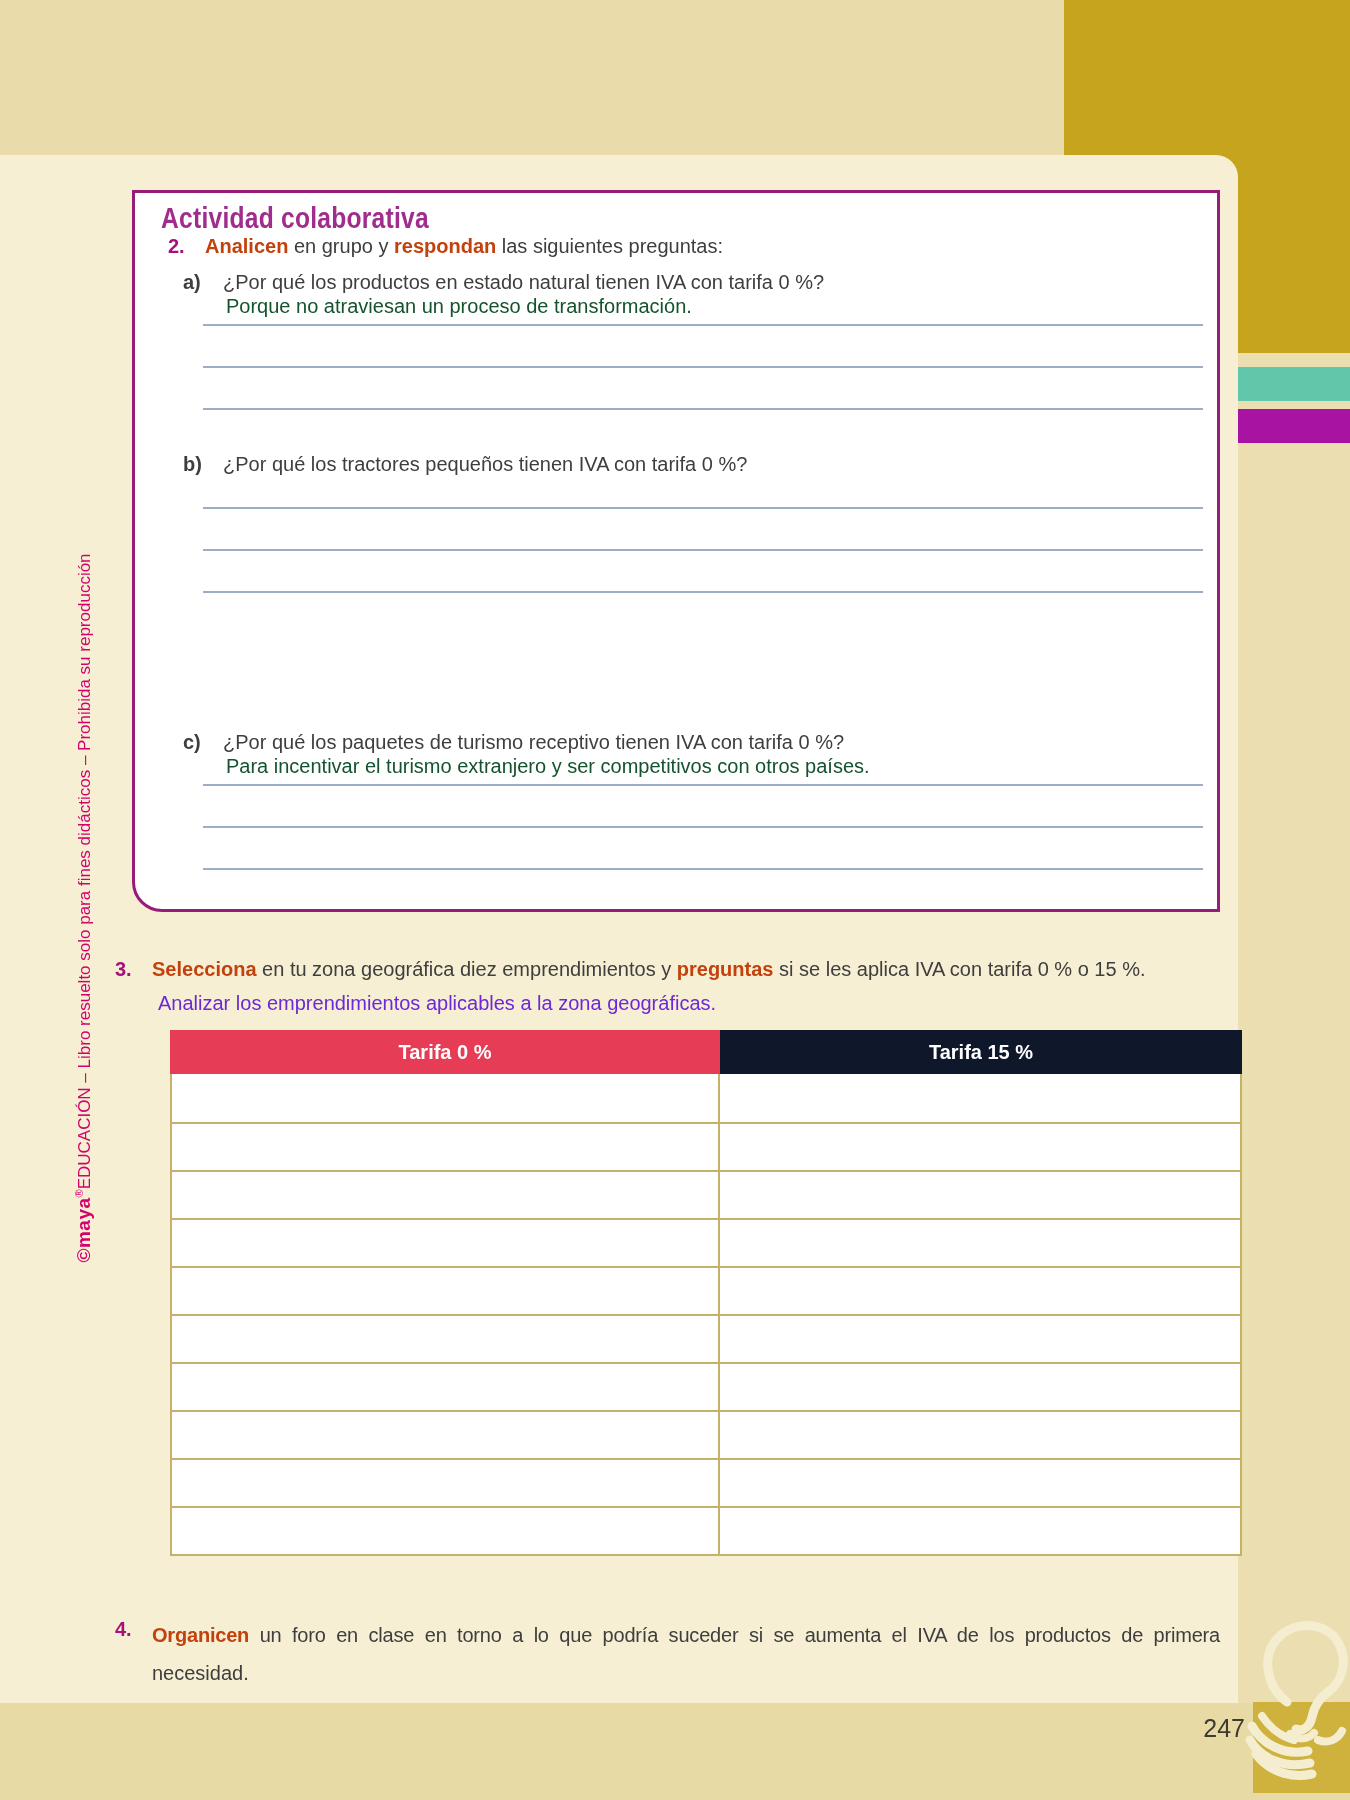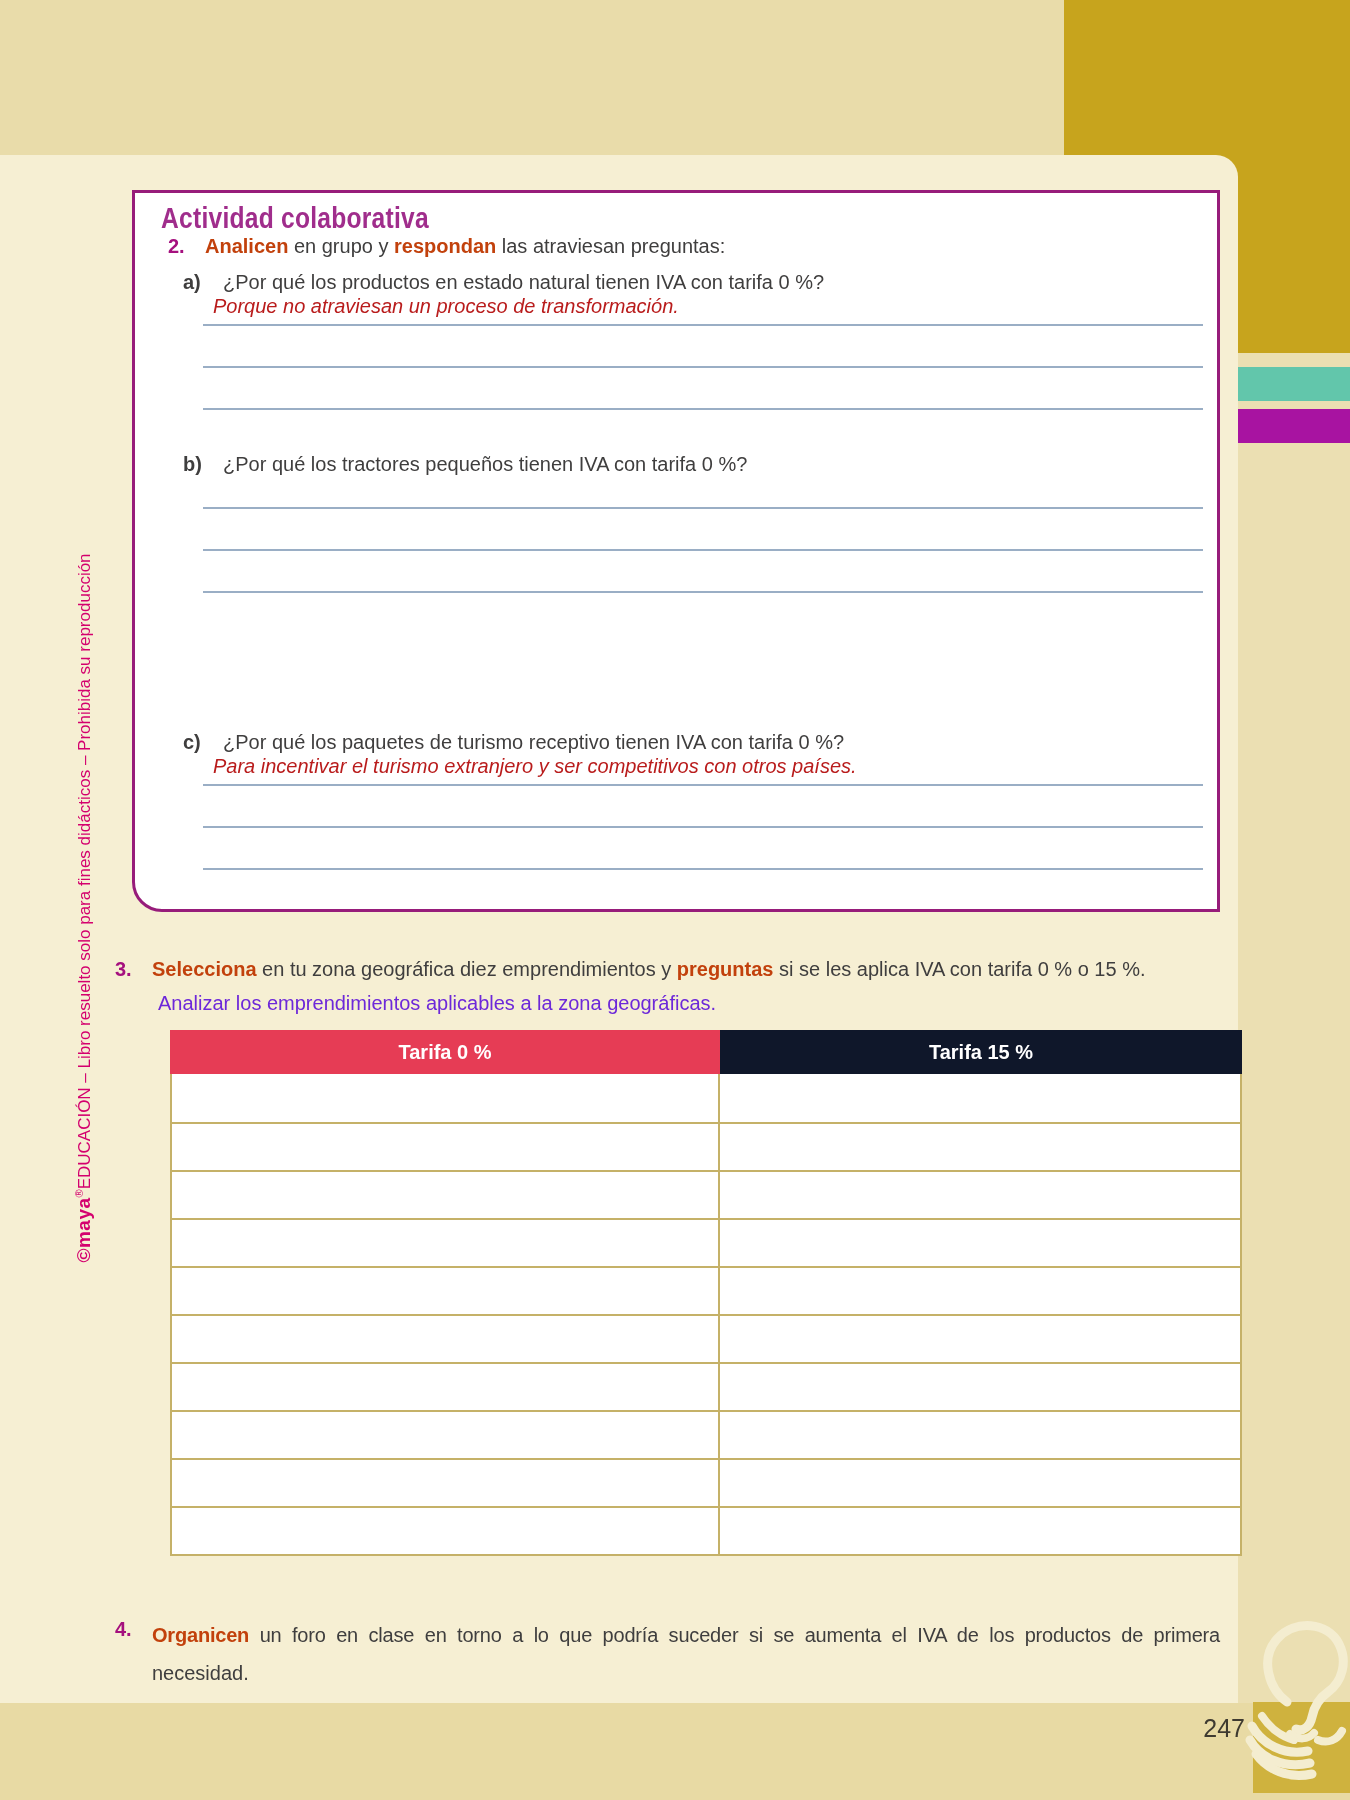--- a/index.html
+++ b/index.html
@@ -28,21 +28,21 @@
                 background:#ffffff;border:3px solid #971c7a;border-radius:0 0 0 30px;box-sizing:border-box;}
   .box-title{position:absolute;left:26px;top:8px;font-size:30px;font-weight:bold;color:#a02d8c;
              transform:scaleX(.82);transform-origin:left center;white-space:nowrap;letter-spacing:.3px;}
   .item-row{display:flex;align-items:flex-start;font-size:20px;line-height:26px;}
   .item-num{flex:none;width:37px;font-weight:bold;color:#a5107e;}
   .bold{font-weight:bold;color:#c2410c;}
   .q2-row{position:absolute;left:33px;top:40px;width:1010px;}
   .sq{position:absolute;left:48px;display:flex;font-size:20px;line-height:26px;}
   .sq-letter{flex:none;width:40px;font-weight:bold;color:#3f3e3e;}
   .sq-a{top:76px;} .sq-b{top:258px;} .sq-c{top:536px;}
-  .ans-text{position:absolute;left:78px;font-size:20px;color:#b91c1c;white-space:nowrap;font-style:italic;}
+  .ans-text{position:absolute;left:91px;font-size:20px;color:#14532d;white-space:nowrap;}
   .at-a{top:102px;} .at-b{top:285px;} .at-c{top:562px;}
   .ans-line{position:absolute;left:68px;width:1000px;height:0;border-top:2px solid #9aaec5;}
 
   
   .q3-row{position:absolute;left:115px;top:956px;width:1110px;}
   .q3-row .item-text{white-space:nowrap;}
   .q3-answer{position:absolute;left:158px;top:992px;font-size:20px;color:#6d28d9;white-space:nowrap;}
 
   
   .tarifa-table{position:absolute;left:150px;top:1030px;width:1072px;padding-left:20px;}
@@ -82,21 +82,21 @@
   <div class="bottom-strip"></div>
   <div class="content-bg"></div>
 
   <div class="sidebar-credit"><span class="brand">©maya</span><span class="reg">®</span><span>EDUCACIÓN – Libro resuelto solo para fines didácticos – Prohibida su reproducción</span></div>
 
   <div class="activity-box">
     <div class="box-title">Actividad colaborativa</div>
 
     <div class="item-row q2-row">
         <span class="item-num">2.</span>
-        <span class="item-text"><span class="bold">Analicen</span><span> en grupo y </span><span class="bold">respondan</span><span> las atraviesan preguntas:</span></span>
+        <span class="item-text"><span class="bold">Analicen</span><span> en grupo y </span><span class="bold">respondan</span><span> las siguientes preguntas:</span></span>
       </div>
 
     <div class="sq sq-a">
         <span class="sq-letter">a)</span>
         <span>¿Por qué los productos en estado natural tienen IVA con tarifa 0 %?</span>
       </div>
     <div class="ans-text at-a">Porque no atraviesan un proceso de transformación.</div>
     <div class="ans-line" style="top:131px"></div>
     <div class="ans-line" style="top:173px"></div>
     <div class="ans-line" style="top:215px"></div>

